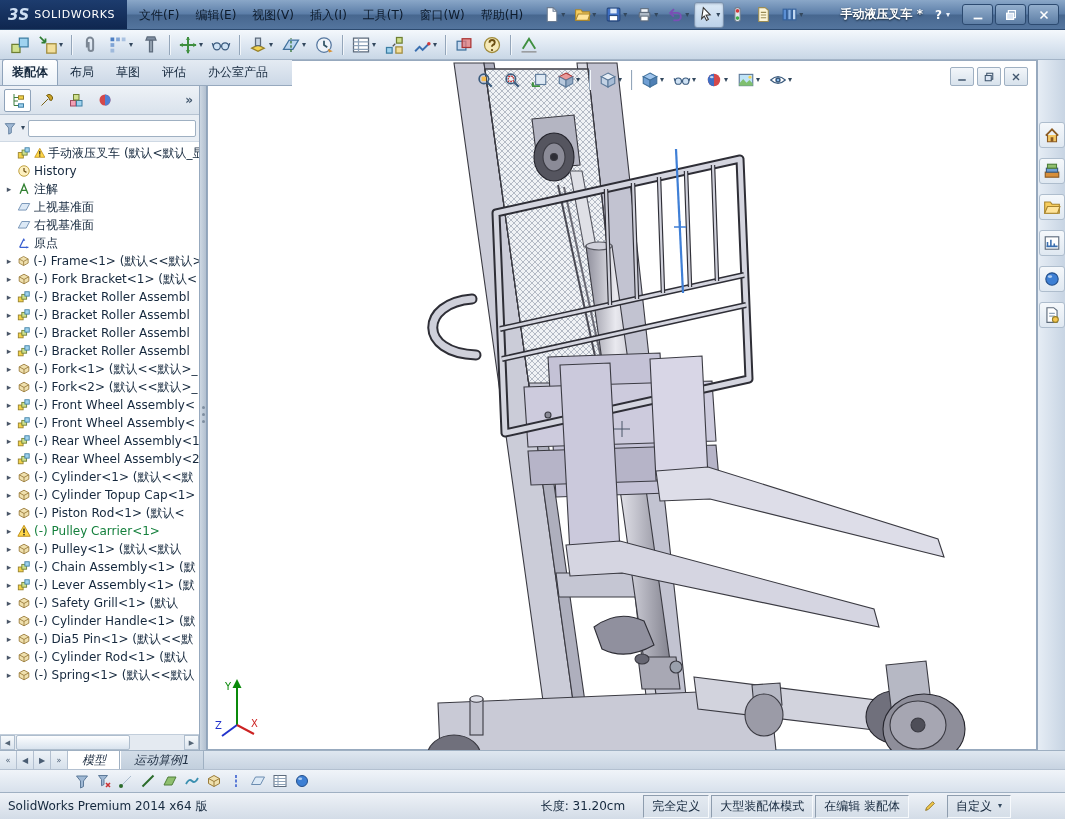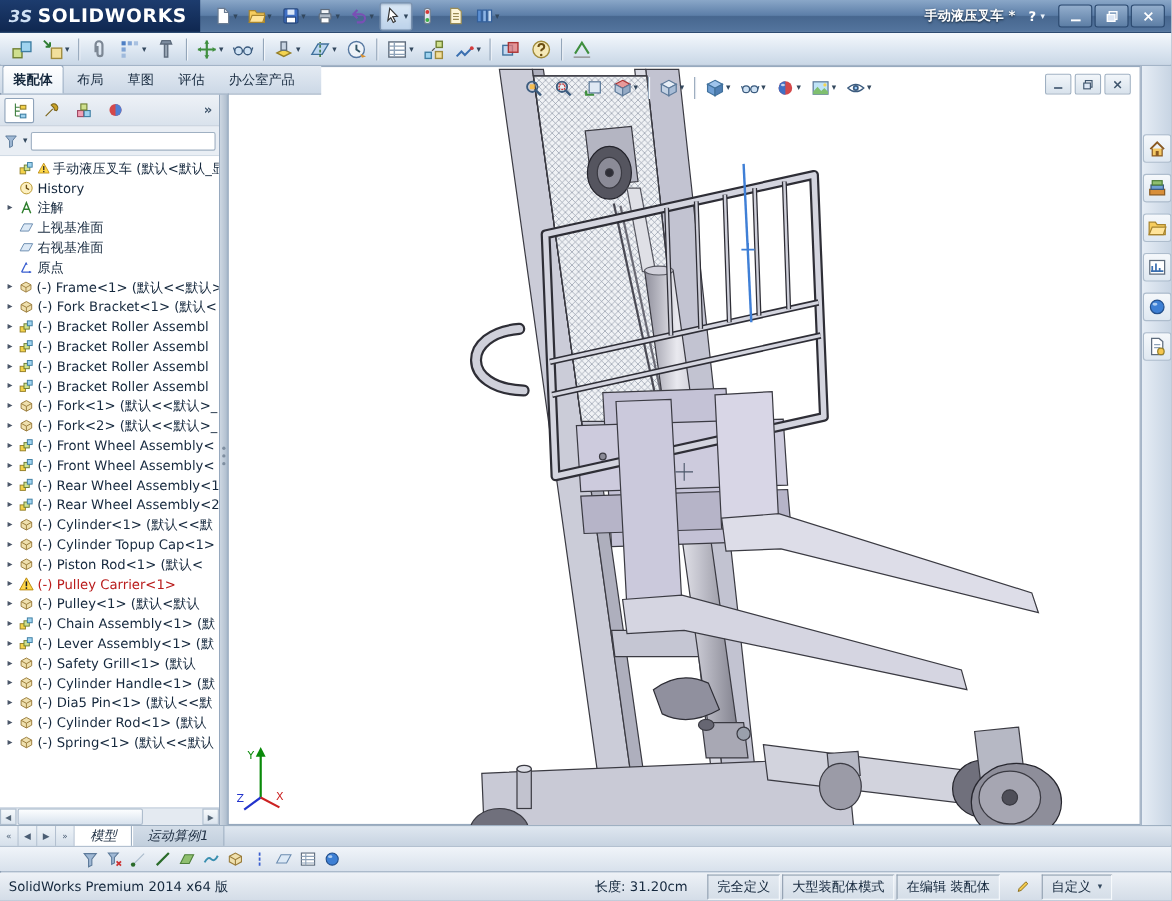--- a/index.html
+++ b/index.html
@@ -8,21 +8,21 @@
          box-shadow:inset 0 0 0 1px #1c3a60;}
   .ic{display:block;}
   .caret{font-size:8px;color:#33485e;margin-left:1px;line-height:1;}
 
   
   .titlebar{position:absolute;left:0;top:0;width:1065px;height:30px;display:flex;align-items:center;
             background:linear-gradient(#8aa7c8,#5c7ea8 48%,#47678f 52%,#54759e);border-bottom:1px solid #2c4a70;box-sizing:border-box;}
   .logo{height:100%;display:flex;align-items:center;gap:5px;padding:0 12px 0 8px;
         background:linear-gradient(#1d3c6e,#0f2750);color:#fff;}
   .logo-mark{font-weight:bold;font-style:italic;font-size:15px;color:#cfe0f4;}
-  .logo-text{font-weight:bold;letter-spacing:.6px;font-size:17px;}
+  .logo-text{font-weight:normal;letter-spacing:.6px;font-size:11px;}
   .menubar{display:flex;height:100%;align-items:center;margin-left:4px;}
   .menu-item{padding:0 8px;line-height:30px;color:#0d1b2c;cursor:default;white-space:nowrap;}
   .qat{display:flex;align-items:center;margin-left:8px;gap:1px;}
   .tb-btn,.hu-btn{display:inline-flex;align-items:center;height:24px;padding:0 3px;border-radius:3px;border:1px solid transparent;}
   .tb-btn.pressed{border-color:#7a91ad;background:linear-gradient(#dce9f6,#bcd2ea);box-shadow:inset 0 1px 2px rgba(40,70,110,.35);}
   .tb-sep{width:1px;height:20px;background:#94a6ba;box-shadow:1px 0 0 #f2f6fa;margin:0 4px;display:inline-block;}
   .title-group{margin-left:auto;display:flex;align-items:center;gap:12px;padding-right:6px;}
   .doc-title{color:#fff;font-weight:bold;text-shadow:0 1px 2px #123;white-space:nowrap;}
   .help-btn{color:#fff;font-weight:bold;display:flex;align-items:center;gap:3px;}
   .help-btn .caret{color:#e8f0fa;}
@@ -116,20 +116,29 @@
 </head>
 <body>
 
 <div class="stage">
 
   <div class="titlebar">
     <div class="logo">
       <span class="logo-mark">3S</span>
       <span class="logo-text">SOLIDWORKS</span>
     </div>
+    <div class="menubar" id="menubar">
+        <div class="menu-item">文件(F)</div>
+        <div class="menu-item">编辑(E)</div>
+        <div class="menu-item">视图(V)</div>
+        <div class="menu-item">插入(I)</div>
+        <div class="menu-item">工具(T)</div>
+        <div class="menu-item">窗口(W)</div>
+        <div class="menu-item">帮助(H)</div>
+      </div>
     <div class="qat" id="qat">
         <div class="tb-btn">
           <svg class="ic" width="17" height="17" viewBox="0 0 16 16" xmlns="http://www.w3.org/2000/svg">
             <path d="M4 1.5h5.5L13 5v9.5H4z" fill="#fff" stroke="#6b7c92"></path>
             <path d="M9.5 1.5V5H13" fill="none" stroke="#6b7c92"></path>
           </svg>
           <span class="caret">▾</span>
         </div>
         <div class="tb-btn">
           <svg class="ic" width="17" height="17" viewBox="0 0 16 16" xmlns="http://www.w3.org/2000/svg">
@@ -563,21 +572,21 @@
           </svg>
           <span class="lbl">(-) Piston Rod&lt;1&gt; (默认&lt;</span>
         </div>
         <div class="tree-row">
           <span class="tri">▸</span>
           <svg class="ic" width="14" height="14" viewBox="0 0 16 16" xmlns="http://www.w3.org/2000/svg">
             <path d="M8 1.5 15 14H1z" fill="#ffd84a" stroke="#b8860b"></path>
             <rect x="7.2" y="5.2" width="1.6" height="5" fill="#222"></rect>
             <rect x="7.2" y="11.3" width="1.6" height="1.7" fill="#222"></rect>
           </svg>
-          <span class="lbl" style="color: #b91c1c;">(-) Pulley Carrier&lt;1&gt;</span>
+          <span class="lbl" style="color: #15803d;">(-) Pulley Carrier&lt;1&gt;</span>
         </div>
         <div class="tree-row">
           <span class="tri">▸</span>
           <svg class="ic" width="14" height="14" viewBox="0 0 16 16" xmlns="http://www.w3.org/2000/svg">
             <path d="M2.5 5.5 8 2.5l5.5 3v5L8 13.5l-5.5-3z" fill="#efe0ae" stroke="#9a7c3a"></path>
             <path d="M2.5 5.5 8 8.5l5.5-3M8 8.5v5" fill="none" stroke="#9a7c3a"></path>
           </svg>
           <span class="lbl">(-) Pulley&lt;1&gt; (默认&lt;默认</span>
         </div>
         <div class="tree-row">

